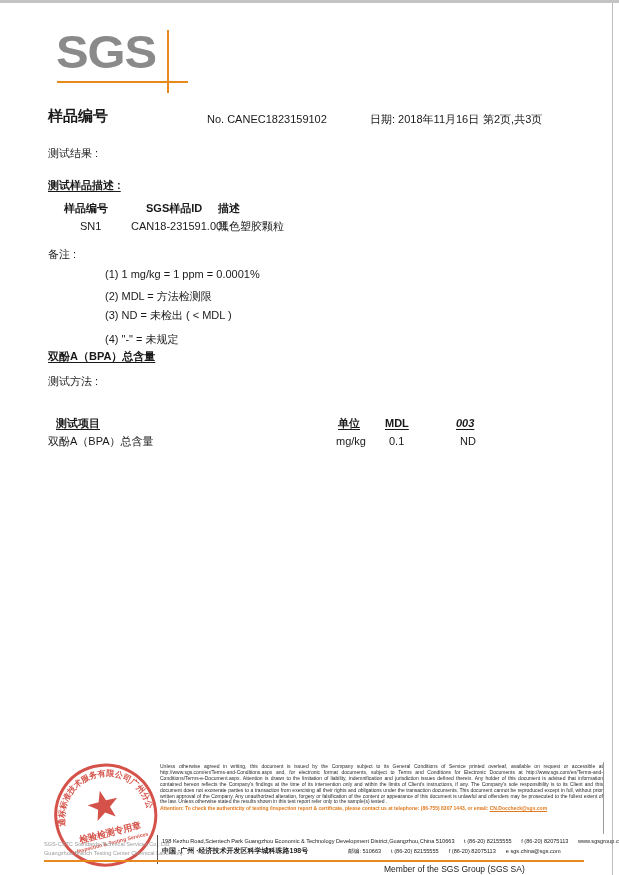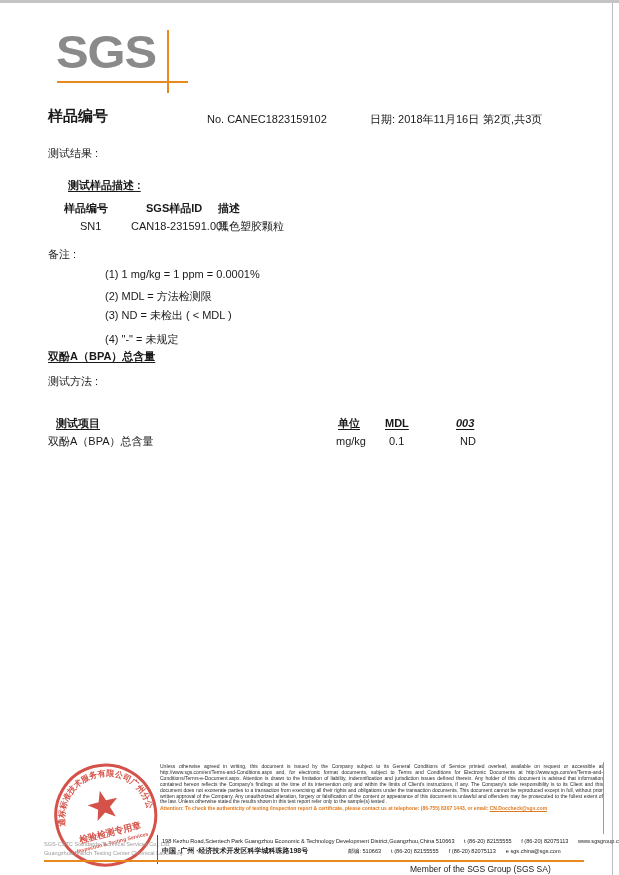--- a/index.html
+++ b/index.html
@@ -43,21 +43,21 @@
 
   .company-gray{position:absolute;left:44px;font-size:5.6px;line-height:8px;color:#9b9b9b;white-space:nowrap;}
 
   .addr-vline{position:absolute;left:157px;top:835px;width:1px;height:29px;background:#555;}
   .addr-row{position:absolute;left:162px;white-space:nowrap;color:#222;}
   .addr-row .seg{display:inline-block;margin-right:8px;}
   .addr-en{top:838px;font-size:5.6px;}
   .addr-cn{top:846px;font-size:7px;font-weight:bold;}
   .addr-cn .lite{font-weight:normal;font-size:5.6px;}
   .footer-orange{position:absolute;left:44px;top:860px;width:540px;height:2px;background:#e8891d;}
-  .member{position:absolute;left:410px;top:864px;font-size:8.5px;color:#222;}
+  .member{position:absolute;left:384px;top:864px;font-size:8.5px;color:#222;}
 
   
   .stamp{
     position:absolute;left:48px;top:760px;width:116px;height:112px;
     transform:rotate(-14deg);opacity:0.88;pointer-events:none;
   }
 </style>
 </head>
 <body>
 
@@ -69,21 +69,21 @@
   <div class="logo-vline"></div>
   <div class="logo-hline"></div>
 
   <div class="t title" style="left:48px;top:109px;">样品编号</div>
   <div class="t" style="left:207px;top:112px;">No. CANEC1823159102</div>
   <div class="t" style="left:370px;top:112px;">日期: 2018年11月16日</div>
   <div class="t" style="left:483px;top:112px;">第2页,共3页</div>
 
   <div class="t" style="left:48px;top:146px;">测试结果 :</div>
 
-  <div class="t b u" style="left:48px;top:178px;margin-left:20px;">测试样品描述 :</div>
+  <div class="t b u" style="left:48px;top:178px;">测试样品描述 :</div>
 
   <div>
     <div class="t b" style="left:64px;top:201px;">样品编号</div>
     <div class="t b" style="left:146px;top:201px;">SGS样品ID</div>
     <div class="t b" style="left:218px;top:201px;">描述</div>
     <div class="t" style="left:80px;top:219px;">SN1</div>
     <div class="t" style="left:131px;top:219px;">CAN18-231591.001</div>
     <div class="t" style="left:218px;top:219px;">黑色塑胶颗粒</div>
   </div>
 

